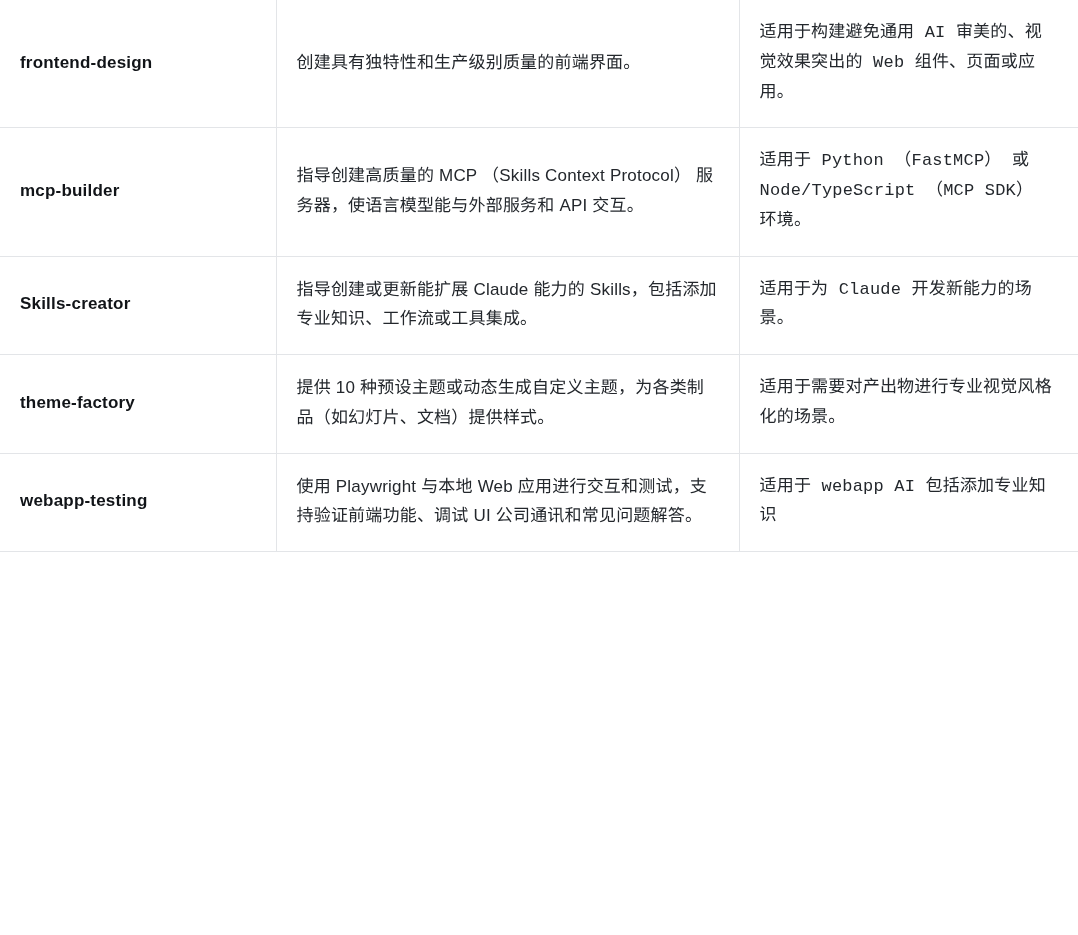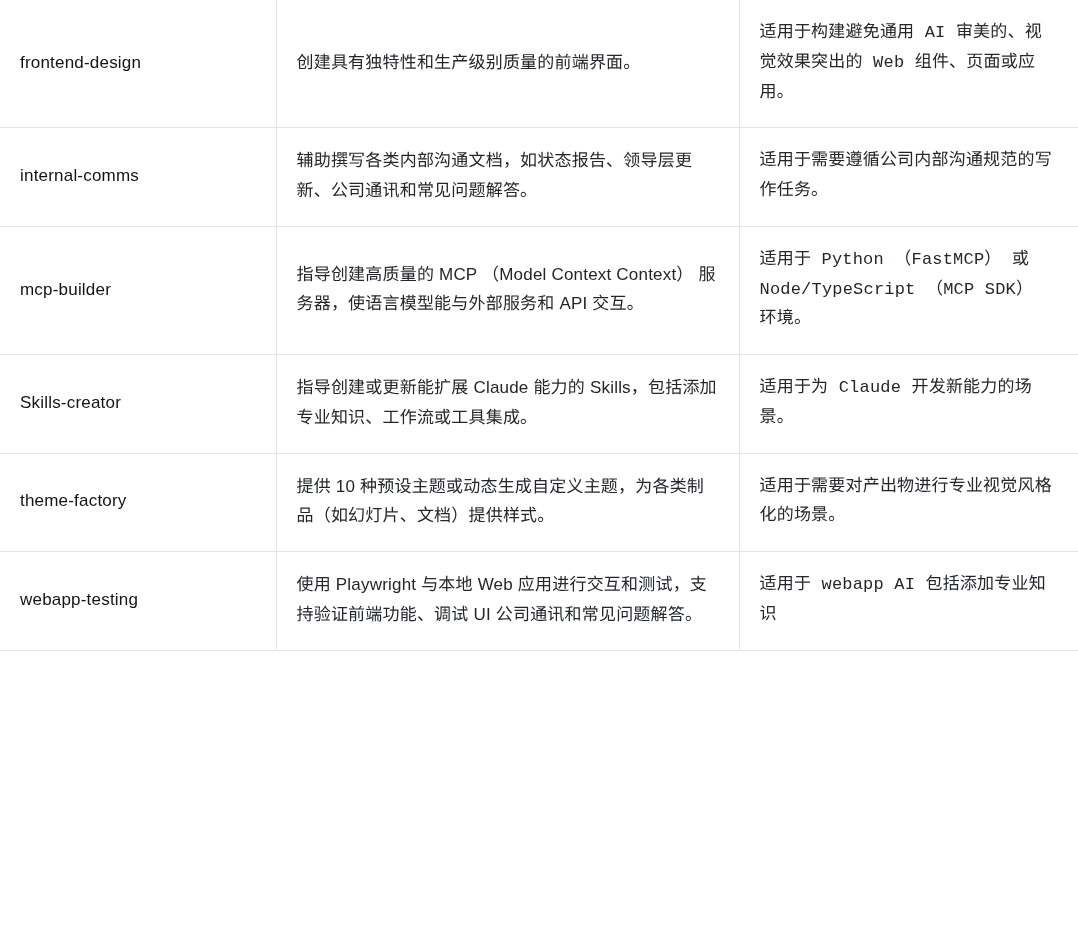--- a/index.html
+++ b/index.html
@@ -40,21 +40,21 @@
     letter-spacing: 0.2px;
   }
   table.skills-table td:last-child {
     border-right: none;
     font-family: Liberation Mono, monospace;
   }
   table.skills-table tr:first-child td {
     border-top: none;
   }
   td.cell-name {
-    font-weight: normal;
+    font-weight: bold;
     font-size: 17px;
     color: #111418;
     padding-left: 20px;
     word-break: break-word;
     margin-top: 28px;
   }
   td.cell-desc, td.cell-use {
     color: #23272c;
     word-break: break-word;
   }
@@ -72,27 +72,22 @@
       <col class="c-desc">
       <col class="c-use">
     </colgroup>
     <tbody>
       <tr>
         <td class="cell-name">frontend-design</td>
         <td class="cell-desc">创建具有独特性和生产级别质量的前端界面。</td>
         <td class="cell-use">适用于构建避免通用 AI 审美的、视觉效果突出的 Web 组件、页面或应用。</td>
       </tr>
       <tr>
-        <td class="cell-name">internal-comms</td>
-        <td class="cell-desc">辅助撰写各类内部沟通文档，如状态报告、领导层更新、公司通讯和常见问题解答。</td>
-        <td class="cell-use">适用于需要遵循公司内部沟通规范的写作任务。</td>
-      </tr>
-      <tr>
         <td class="cell-name">mcp-builder</td>
-        <td class="cell-desc">指导创建高质量的 MCP （Model Context Context） 服务器，使语言模型能与外部服务和 API 交互。</td>
+        <td class="cell-desc">指导创建高质量的 MCP （Skills Context Protocol） 服务器，使语言模型能与外部服务和 API 交互。</td>
         <td class="cell-use">适用于 Python （FastMCP） 或 Node/TypeScript （MCP SDK） 环境。</td>
       </tr>
       <tr>
         <td class="cell-name">Skills-creator</td>
         <td class="cell-desc">指导创建或更新能扩展 Claude 能力的 Skills，包括添加专业知识、工作流或工具集成。</td>
         <td class="cell-use">适用于为 Claude 开发新能力的场景。</td>
       </tr>
       <tr>
         <td class="cell-name">theme-factory</td>
         <td class="cell-desc">提供 10 种预设主题或动态生成自定义主题，为各类制品（如幻灯片、文档）提供样式。</td>

